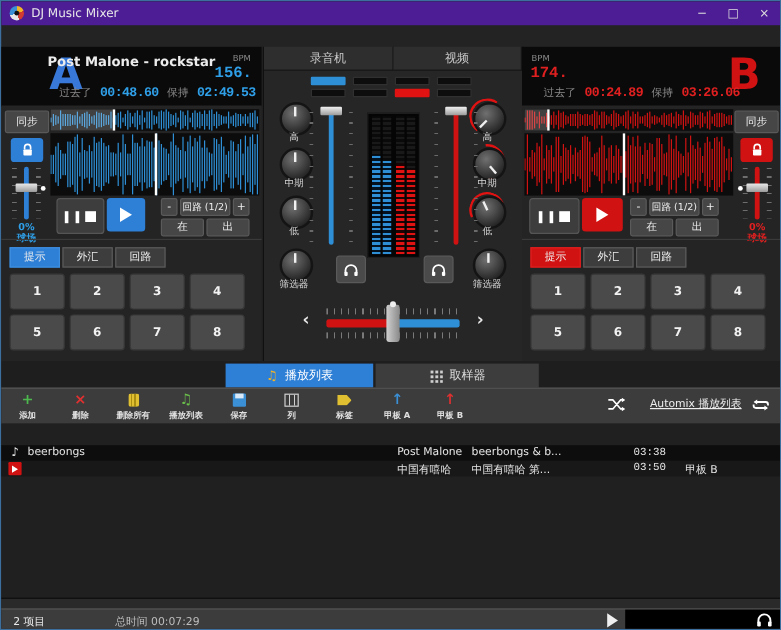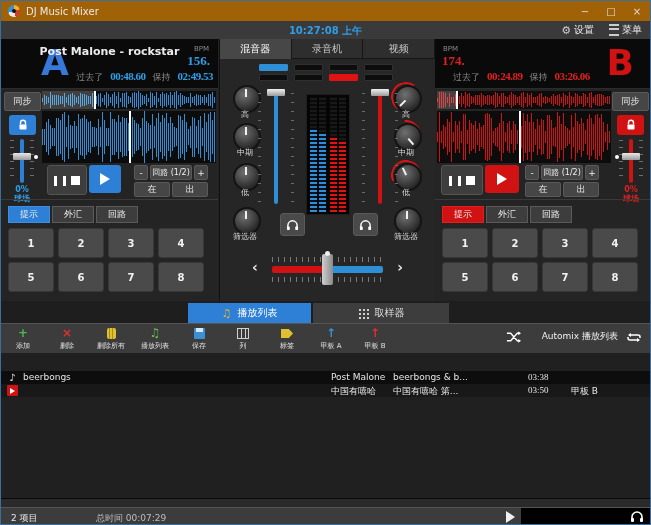--- a/index.html
+++ b/index.html
@@ -1,23 +1,23 @@
 <!DOCTYPE html>
 <html><head>
 <meta charset="utf-8">
 <style>
   html,body{margin:0;padding:0;background:#555;}
   #app{position:relative;width:651px;height:525px;background:#232323;overflow:hidden;
        font-family:"DejaVu Sans","Liberation Sans",sans-serif;color:#ddd;
        border:1px solid #3c6e9e;box-sizing:border-box;}
   .flexc{display:flex;align-items:center;justify-content:center;}
-  .mono{font-family:Liberation Serif, serif;text-align:center;}
+  .mono{font-family:Liberation Mono, monospace;text-align:center;}
 
   
-  #titlebar{position:absolute;left:0;top:0;width:100%;height:20px;background:#a16207;display:flex;align-items:center;}
+  #titlebar{position:absolute;left:0;top:0;width:100%;height:20px;background:#4c1d95;display:flex;align-items:center;}
   #logo{width:12px;height:12px;border-radius:50%;margin:0 6px 0 7px;
         background:conic-gradient(#f0b429 0 20%,#d23b32 0 45%,#e8e8e8 0 70%,#3b8fd4 0 100%);position:relative;}
   #logo::after{content:'';position:absolute;left:4px;top:4px;width:4px;height:4px;border-radius:50%;background:#111;}
   #win-title{font-size:10px;color:#e8e8e8;}
   #winbtns{margin-left:auto;display:flex;align-items:center;gap:0;}
   .winbtn{width:26px;height:20px;font-size:10px;color:#ddd;display:flex;align-items:center;justify-content:center;}
 
   
   #topbar{position:absolute;left:0;top:20px;width:100%;height:18px;background:#3a3a3a;border-bottom:1px solid #1c1c1c;}
   #clock{position:absolute;left:0;right:0;top:3px;text-align:center;font-size:10px;font-weight:bold;color:#2f9fe8;}
@@ -159,32 +159,32 @@
   .pltab{position:absolute;top:2px;height:20px;display:flex;align-items:center;justify-content:center;gap:6px;font-size:10px;color:#fff;}
   #pltab1{left:187px;width:123px;background:#2e7fd6;}
   #pltab2{left:312px;width:136px;background:#3d3d3d;color:#ddd;}
   .noteicon{color:#f0b429;font-size:11px;}
   .gridicon{width:11px;height:11px;background-image:radial-gradient(#cfcfcf 1.2px,transparent 1.3px);background-size:4px 4px;}
 
   #toolbar{position:absolute;left:0;top:322px;width:100%;height:30px;background:#3c3c3c;border-top:1px solid #555;
            display:flex;align-items:center;box-sizing:border-box;}
   .tool{width:44px;height:28px;display:flex;flex-direction:column;align-items:center;justify-content:center;}
   .tool .ico{height:14px;display:flex;align-items:center;justify-content:center;font-size:12px;font-weight:bold;line-height:13px;}
-  .tool .lbl{font-size:7px;color:#e0e0e0;white-space:nowrap;}
+  .tool .lbl{font-size:7px;color:#e0e0e0;white-space:nowrap;font-weight:bold;}
   .i-plus{color:#4db84d;font-size:15px;} .i-del{color:#e03030;font-size:13px;}
   .i-trash{width:9px;height:11px;background:#e0c030;border-radius:2px;
      background-image:linear-gradient(90deg,transparent 2px,#a88d12 2px 3px,transparent 3px 5px,#a88d12 5px 6px,transparent 6px);}
   .i-note{color:#6abf4b;font-size:13px;}
   .i-save{width:11px;height:11px;background:#3b8fd4;position:relative;border-radius:1px;}
   .i-save::after{content:'';position:absolute;left:2px;top:0;width:7px;height:4px;background:#d9e9f7;}
   .i-cols{width:12px;height:11px;border:1px solid #d0d0d0;box-sizing:border-box;
      background-image:linear-gradient(90deg,transparent 3px,#d0d0d0 3px 4px,transparent 4px 7px,#d0d0d0 7px 8px,transparent 8px);}
   .i-tag{width:12px;height:9px;background:#e0c030;clip-path:polygon(0 0,65% 0,100% 50%,65% 100%,0 100%);}
   .i-up-a{color:#3b8fd4;font-size:13px;} .i-up-b{color:#e03030;font-size:13px;}
-  #automix{position:absolute;right:32px;top:329px;display:flex;align-items:center;gap:21px;font-size:9px;color:#eee;}
+  #automix{position:absolute;right:32px;top:329px;display:flex;align-items:center;gap:21px;font-size:9px;color:#eee;text-decoration:underline;}
   #repeatbtn{position:absolute;right:6px;top:329px;width:20px;height:15px;display:flex;align-items:center;justify-content:center;}
 
   
   #table{position:absolute;left:0;top:352px;width:100%;height:145px;background:#202020;}
   #thead{position:absolute;left:0;top:2px;width:100%;height:15px;border-bottom:1px solid #3a3a3a;}
   .th{position:absolute;top:2px;font-size:9px;color:#b5b5b5;}
   .c-title{left:8px;} .c-artist{left:330px;} .c-album{left:392px;} .c-genre{left:465px;} .c-length{left:527px;} .c-deck{left:570px;}
   .trow{position:absolute;left:0;width:100%;height:13px;}
   #row1{top:18px;background:#0d0d0d;} #row2{top:31px;background:#181818;}
   .td{position:absolute;top:1px;font-size:9px;color:#e6e6e6;white-space:nowrap;}
@@ -211,31 +211,20 @@
   <div id="titlebar">
     <span id="logo"></span>
     <span id="win-title">DJ Music Mixer</span>
     <div id="winbtns">
       <span class="winbtn">−</span>
       <span class="winbtn">□</span>
       <span class="winbtn">×</span>
     </div>
   </div>
 
-  <div id="topbar">
-    <div id="clock">10:27:08 上午</div>
-    <div id="settings">
-      <span class="gear">⚙</span>
-      <span>设置</span>
-    </div>
-    <div id="menu">
-      <span class="burger"></span>
-      <span>菜单</span>
-    </div>
-  </div>
 
   <div id="deckA" class="deck">
     <div class="head">
       <span class="deck-letter">A</span>
       <div class="track-title">Post Malone - rockstar</div>
       <span class="bpm-lbl">BPM</span>
       <span class="bpm-val mono">156.</span>
       <div class="times">
         <span class="tlabel">过去了</span>
         <span class="tval mono">00:48.60</span>
@@ -473,21 +462,20 @@
       <div class="pad">4</div>
       <div class="pad">5</div>
       <div class="pad">6</div>
       <div class="pad">7</div>
       <div class="pad">8</div>
     </div>
   </div>
 
   <div id="mixer">
     <div id="mtabs">
-      <div class="mtab sel">混音器</div>
       <div class="mtab">录音机</div>
       <div class="mtab">视频</div>
     </div>
     <div id="beats">
       <i class="on-blue"></i>
         <i></i>
         <i></i>
         <i></i>
       <i></i>
         <i></i>

